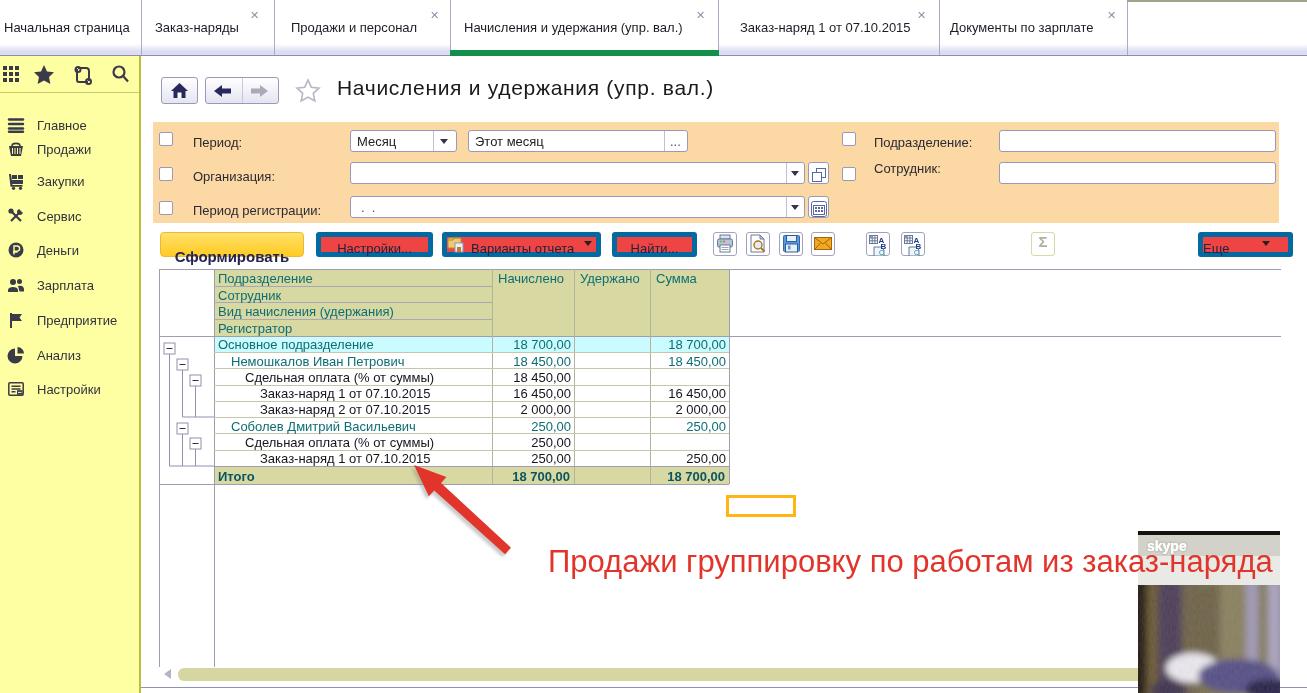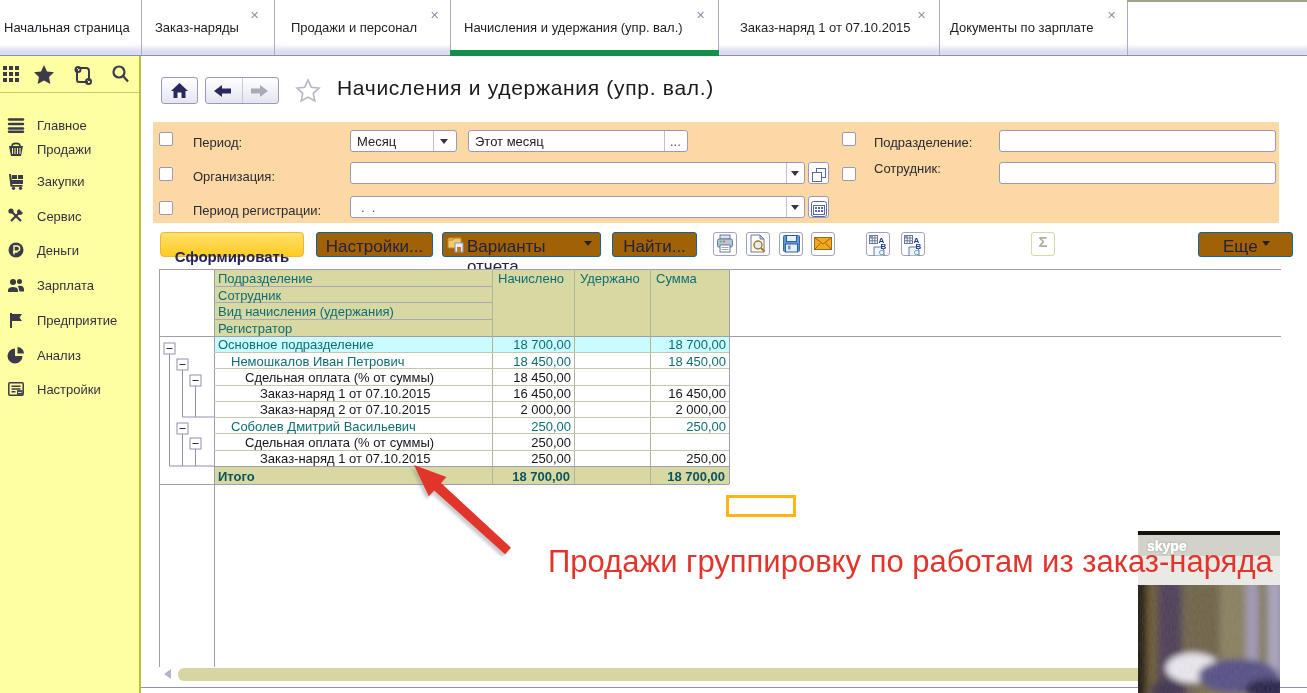--- a/index.html
+++ b/index.html
@@ -30,21 +30,21 @@
 
 
 #filter { left:153px; top:122px; width:1126px; height:101px; background:#fcd8a4; }
 .cb { position:absolute; width:14px; height:14px; background:#fff; border:1px solid #9a9ab8; border-radius:2px; }
 .flabel { position:absolute; font-size:13px; color:#2a2a33; white-space:nowrap; }
 .finput { position:absolute; background:#fff; border:1px solid #9a9ab8; border-radius:3px; height:22px; font-size:13px; color:#222; }
 .fbtn { position:absolute; background:#fff; border:1px solid #9a9ab8; border-radius:3px; height:22px; width:21px; }
 .darr { position:absolute; width:0; height:0; border-left:4px solid transparent; border-right:4px solid transparent; border-top:5px solid #33334a; }
 
 
-.actbtn { position:absolute; top:232px; height:25px; background:#a16207; border:1px solid #0369a1; border-radius:3px; font-size:17px; color:#23233c; text-align:center; }
+.actbtn { position:absolute; top:232px; height:25px; background:#ef4444; border:5px solid #0369a1; border-radius:3px; font-size:13px; color:#23233c; text-align:center; }
 .icobtn { position:absolute; top:232px; width:24px; height:24px; background:#fff; border:1px solid #a2a2c0; border-radius:3px; }
 
 
 .cell { position:absolute; font-size:13px; white-space:nowrap; overflow:hidden; }
 .num { text-align:right; }
 .hline { position:absolute; height:1px; background:#c6c6ae; }
 .vline { position:absolute; width:1px; background:#b4b49c; }
 .teal { color:#0c6e74; }
 .blk { color:#16161a; }
 
@@ -264,21 +264,21 @@
 <div class="actbtn" style="left:442px; width:159px; padding-top:4px; text-align:left; padding-left:24px;">Варианты отчета</div>
 <div class="darr" style="left:584px; top:241px; border-top-color:#222;"></div>
 <div class="actbtn" style="left:612px; width:85px; padding-top:4px;">Найти...</div>
 <div class="icobtn" style="left:713px;"></div>
 <div class="icobtn" style="left:746px;"></div>
 <div class="icobtn" style="left:779px;"></div>
 <div class="icobtn" style="left:811px;"></div>
 <div class="icobtn" style="left:866px;"></div>
 <div class="icobtn" style="left:901px;"></div>
 <div class="icobtn" style="left:1031px; border-color:#d8d8a8; color:#b0b0a0; font-size:15px; font-weight:bold; text-align:center;">Σ</div>
-<div class="actbtn" style="left:1198px; width:95px; padding-top:4px; text-align:left; padding-left:24px;">Еще</div>
+<div class="actbtn" style="left:1198px; width:95px; padding-top:4px; text-align:left; ">Еще</div>
 <div class="darr" style="left:1262px; top:241px; border-top-color:#222;"></div>
 
 <svg class="abs" style="left:446px; top:236px;" width="20" height="17" viewBox="0 0 20 17">
   <rect x="2" y="2" width="13" height="10" rx="1" fill="#f0c86e" stroke="#ba8c30"></rect>
   <path d="M2,4 h5 l1.5,-2 h6.5" fill="none" stroke="#ba8c30"></path>
   <rect x="9" y="7" width="8" height="9" fill="#e8f0f8" stroke="#8898b8"></rect>
   <rect x="11" y="11" width="4" height="5" fill="#c87828"></rect>
 </svg>
 <svg class="abs" style="left:713px; top:232px;" width="215 " height="24" viewBox="0 0 215 24">
 

